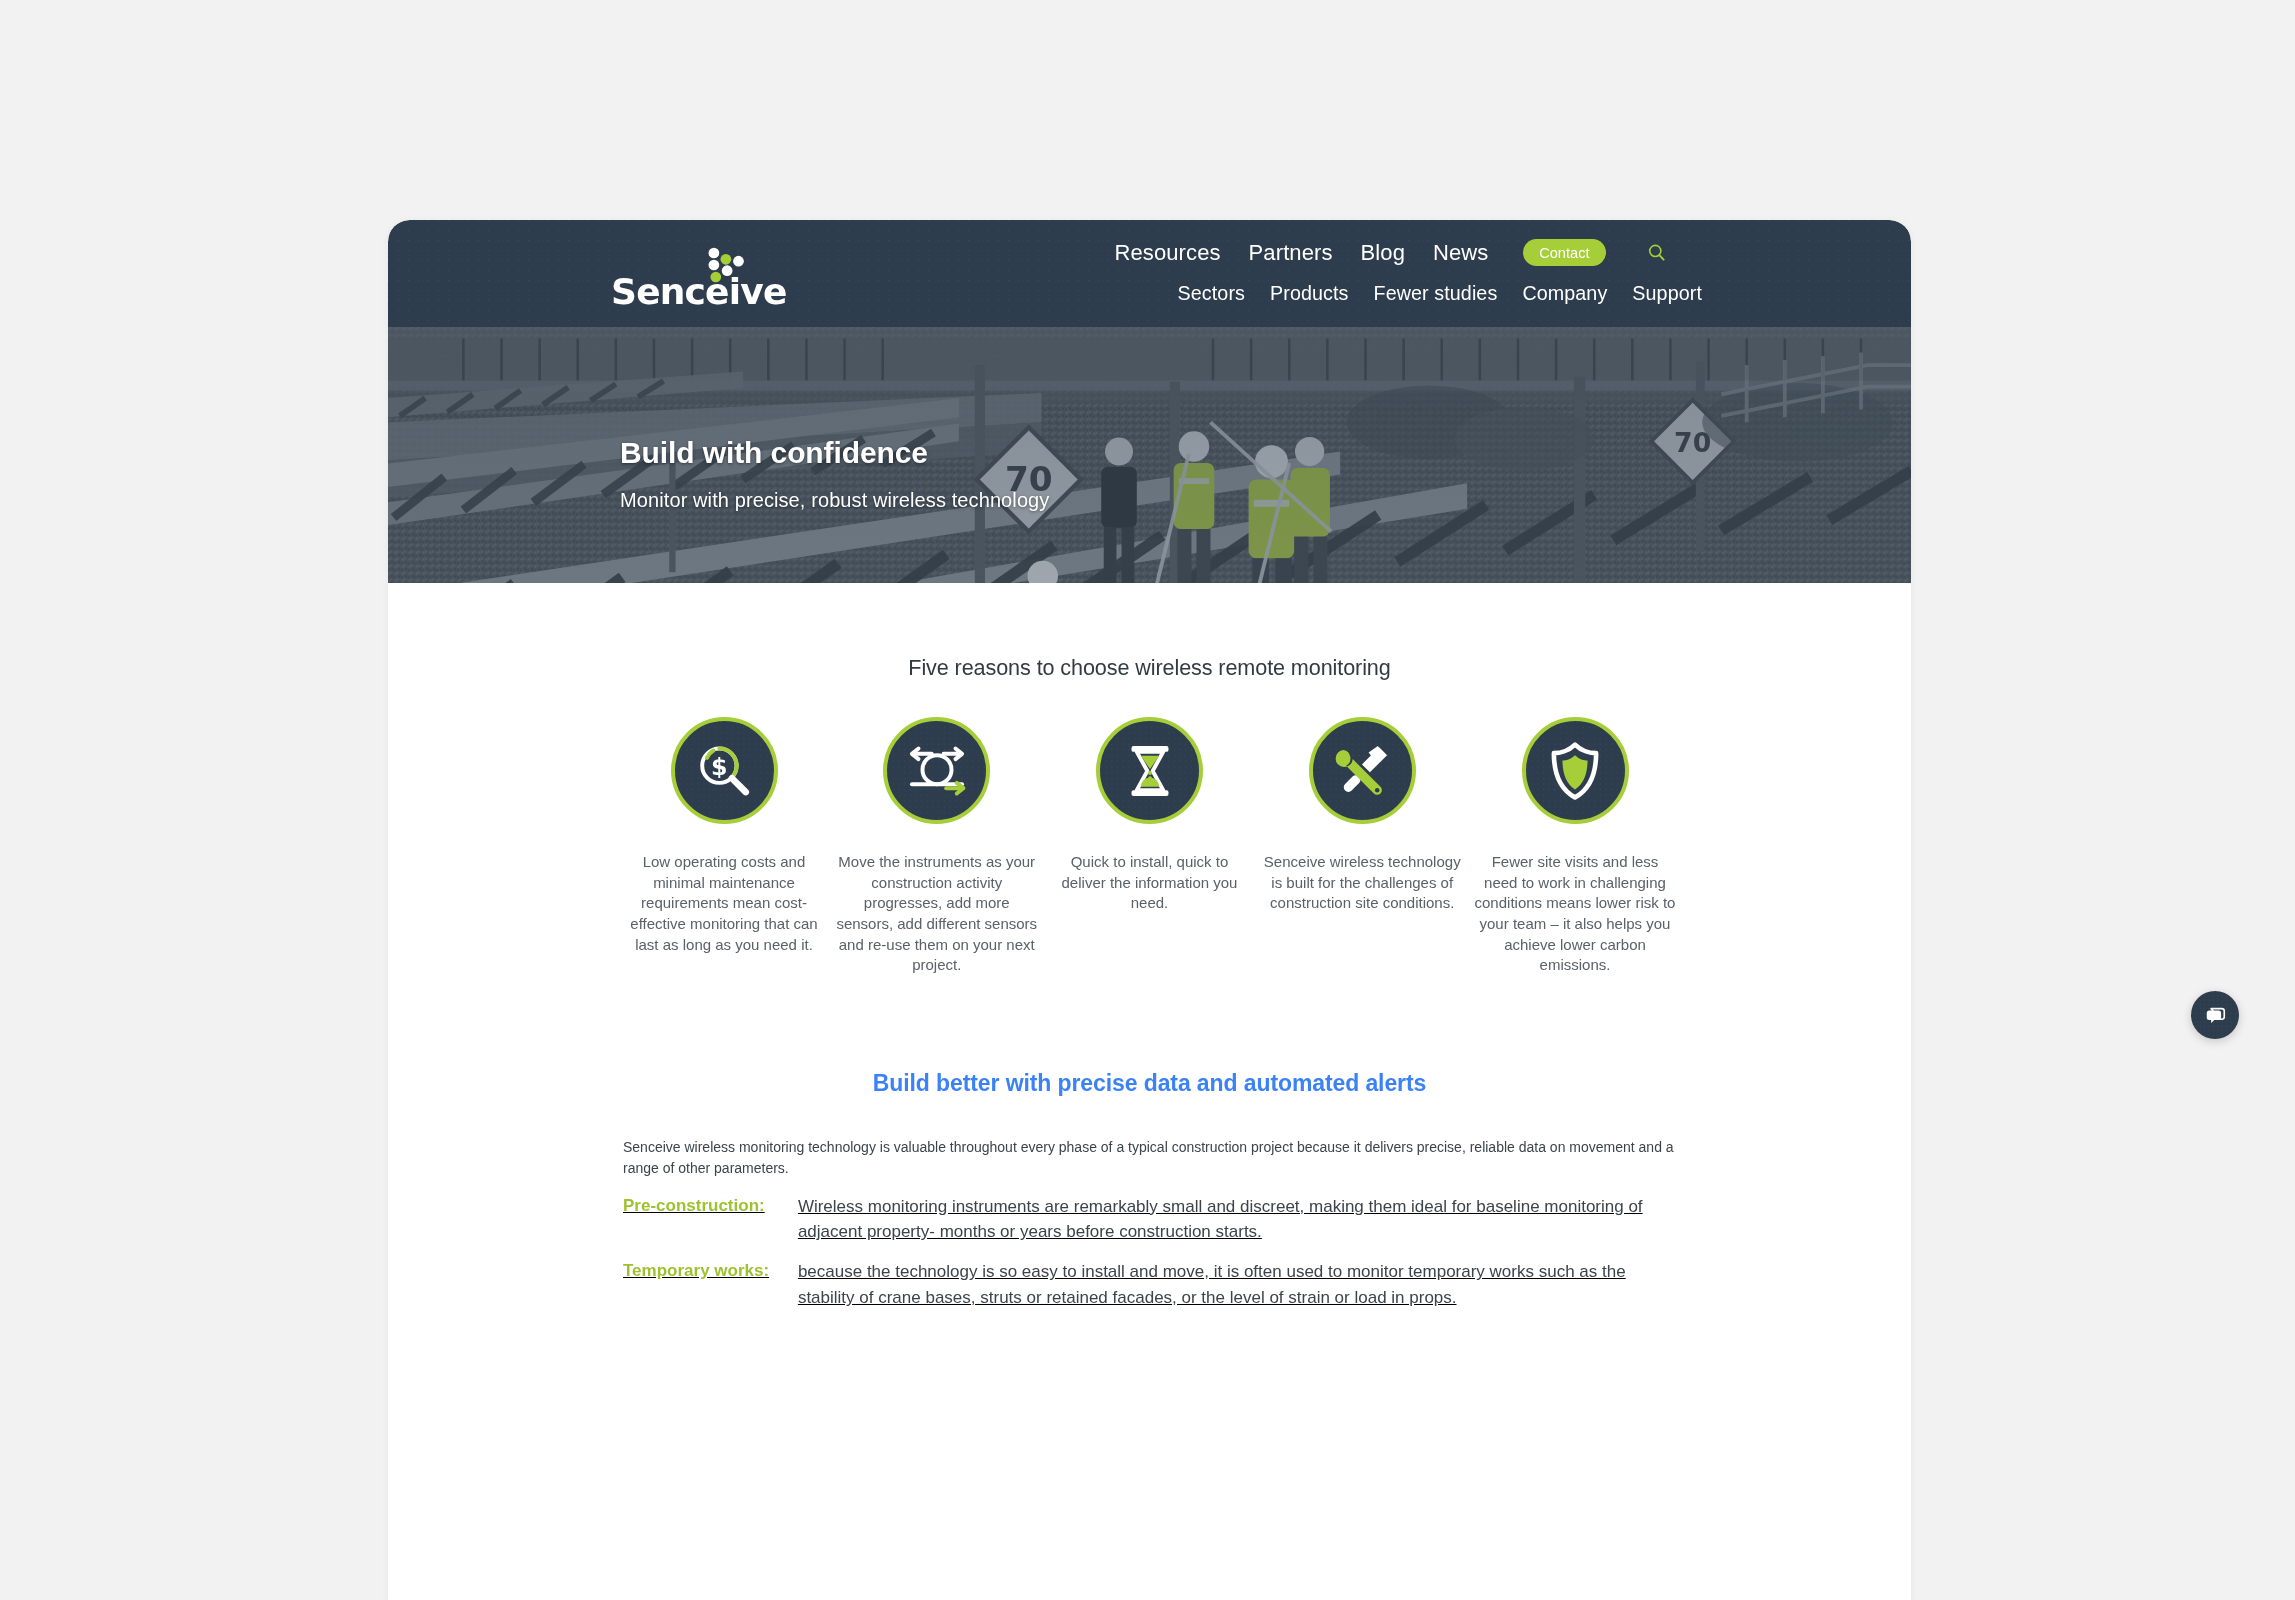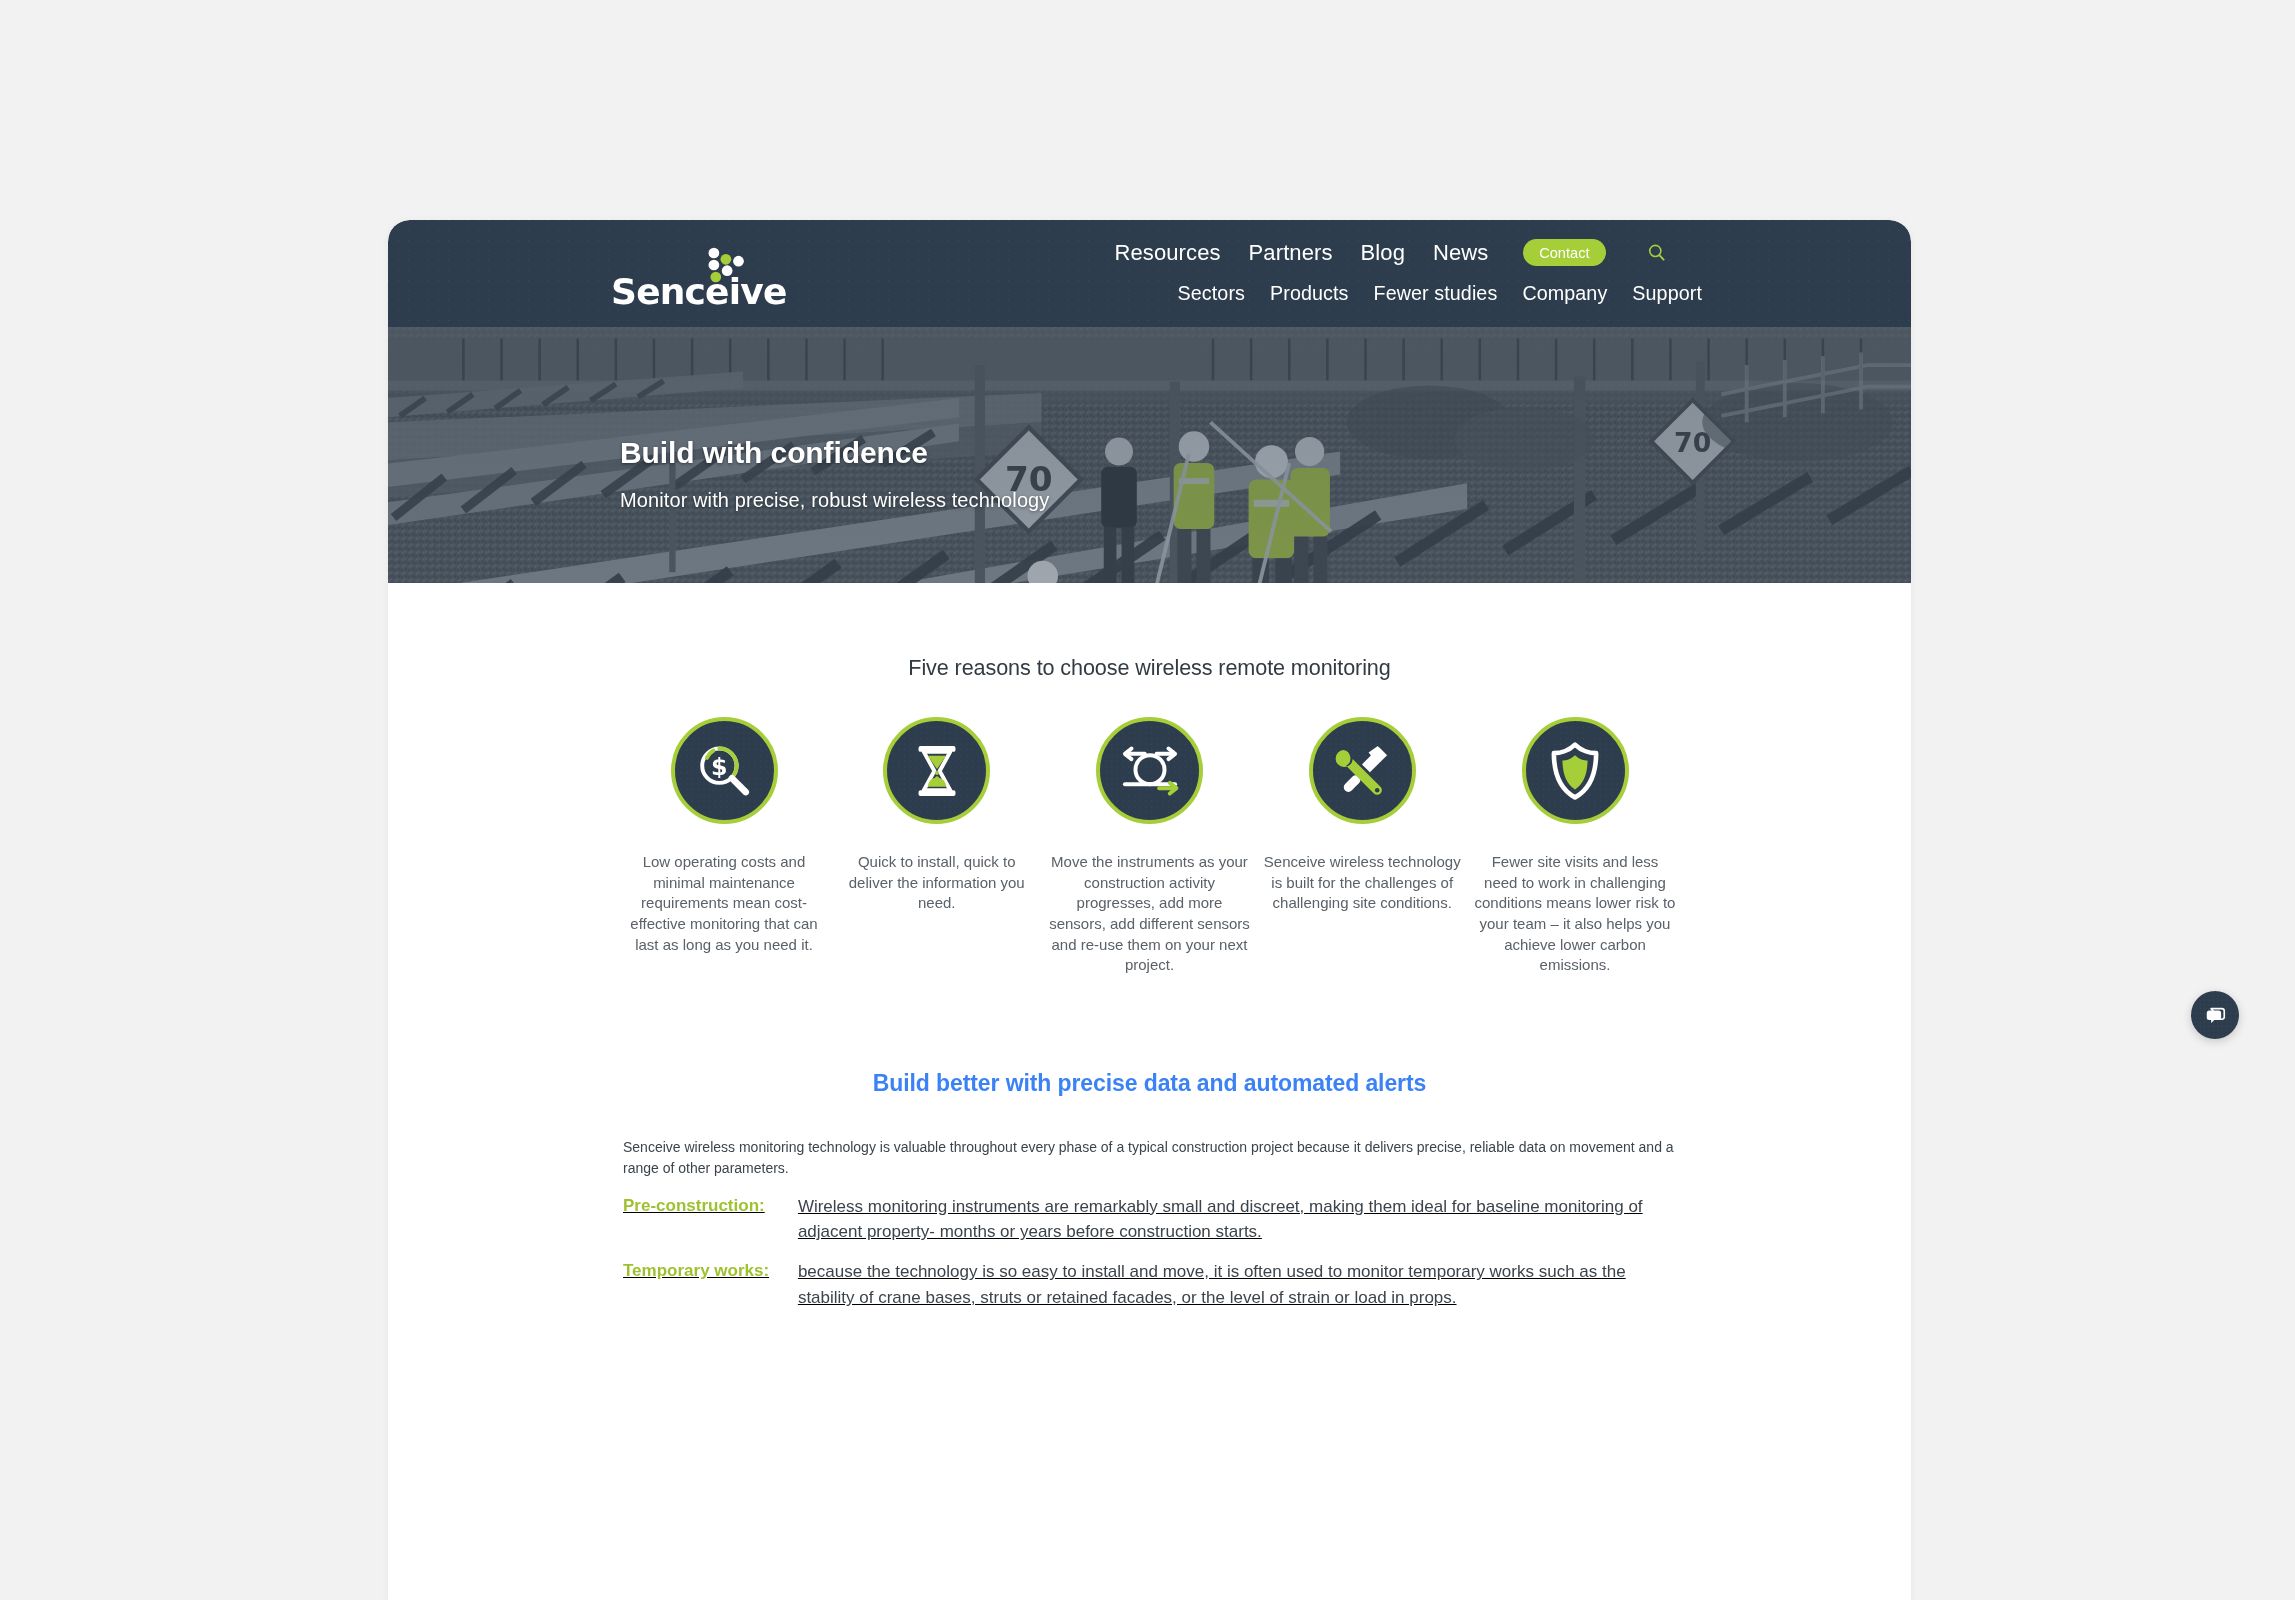--- a/index.html
+++ b/index.html
@@ -517,65 +517,65 @@
                 <line x1="62" y1="61" x2="83" y2="82" stroke="#ffffff" stroke-width="10" stroke-linecap="round"></line>
                 <text x="43" y="56" font-family="DejaVu Sans, sans-serif" font-size="36" font-weight="bold" fill="#ffffff" text-anchor="middle">$</text>
               </svg>
             </div>
             <p class="reason-text">Low operating costs and minimal maintenance requirements mean cost-effective monitoring that can last as long as you need it.</p>
           </div>
 
           <div class="reason-card">
             <div class="reason-icon-wrap">
               <svg viewBox="0 0 100 100" width="66" height="66" aria-hidden="true">
-                <rect x="22" y="12" width="56" height="9" rx="3" fill="#ffffff"></rect>
-                <rect x="22" y="79" width="56" height="9" rx="3" fill="#ffffff"></rect>
-                <path d="M30 21 L70 21 L54 50 L70 79 L30 79 L46 50 Z" fill="none" stroke="#ffffff" stroke-width="6" stroke-linejoin="round"></path>
-                <path d="M36 27 L64 27 L50 47 Z" fill="#a6ce39"></path>
-                <path d="M36 74 a14 14 0 0 1 28 0 Z" fill="#a6ce39"></path>
-                <circle cx="50" cy="53" r="3" fill="#a6ce39"></circle>
-                <circle cx="50" cy="61" r="3" fill="#a6ce39"></circle>
-              </svg>
-            </div>
-            <p class="reason-text">Quick to install, quick to deliver the information you need.</p>
-          </div>
-
-          <div class="reason-card">
-            <div class="reason-icon-wrap">
-              <svg viewBox="0 0 100 100" width="66" height="66" aria-hidden="true">
                 <circle cx="50" cy="48" r="22" fill="none" stroke="#ffffff" stroke-width="6"></circle>
                 <line x1="12" y1="70" x2="88" y2="70" stroke="#ffffff" stroke-width="6" stroke-linecap="round"></line>
                 <g stroke="#ffffff" stroke-width="6" fill="none" stroke-linecap="round" stroke-linejoin="round">
                   <line x1="14" y1="24" x2="42" y2="24"></line>
                   <polyline points="22,16 12,24 22,32"></polyline>
                   <line x1="86" y1="24" x2="60" y2="24"></line>
                   <polyline points="78,16 88,24 78,32"></polyline>
                 </g>
                 <g stroke="#a6ce39" stroke-width="6" fill="none" stroke-linecap="round" stroke-linejoin="round">
                   <line x1="88" y1="76" x2="64" y2="76"></line>
                   <polyline points="80,68 90,76 80,84"></polyline>
                 </g>
               </svg>
             </div>
             <p class="reason-text">Move the instruments as your construction activity progresses, add more sensors, add different sensors and re-use them on your next project.</p>
           </div>
 
           <div class="reason-card">
             <div class="reason-icon-wrap">
               <svg viewBox="0 0 100 100" width="66" height="66" aria-hidden="true">
+                <rect x="22" y="12" width="56" height="9" rx="3" fill="#ffffff"></rect>
+                <rect x="22" y="79" width="56" height="9" rx="3" fill="#ffffff"></rect>
+                <path d="M30 21 L70 21 L54 50 L70 79 L30 79 L46 50 Z" fill="none" stroke="#ffffff" stroke-width="6" stroke-linejoin="round"></path>
+                <path d="M36 27 L64 27 L50 47 Z" fill="#a6ce39"></path>
+                <path d="M36 74 a14 14 0 0 1 28 0 Z" fill="#a6ce39"></path>
+                <circle cx="50" cy="53" r="3" fill="#a6ce39"></circle>
+                <circle cx="50" cy="61" r="3" fill="#a6ce39"></circle>
+              </svg>
+            </div>
+            <p class="reason-text">Quick to install, quick to deliver the information you need.</p>
+          </div>
+
+          <div class="reason-card">
+            <div class="reason-icon-wrap">
+              <svg viewBox="0 0 100 100" width="66" height="66" aria-hidden="true">
 
                 <path d="M76 14 L88 26 L62 52 L50 40 Z" fill="#ffffff"></path>
                 <path d="M60 22 L74 12 L78 18 L66 30 Z" fill="#ffffff"></path>
                 <rect x="20" y="62" width="30" height="14" rx="7" transform="rotate(-45 35 69)" fill="#ffffff"></rect>
 
                 <path d="M22 18 a13 13 0 1 0 14 14 L78 74 a7 7 0 0 1 -10 10 L26 42 a13 13 0 0 0 -4 -24 Z" fill="#a6ce39"></path>
                 <circle cx="73" cy="79" r="3.4" fill="#2e3d4d"></circle>
               </svg>
             </div>
-            <p class="reason-text">Senceive wireless technology is built for the challenges of challenging site conditions.</p>
+            <p class="reason-text">Senceive wireless technology is built for the challenges of construction site conditions.</p>
           </div>
 
           <div class="reason-card">
             <div class="reason-icon-wrap">
               <svg viewBox="0 0 100 100" width="66" height="66" aria-hidden="true">
                 <path d="M50 10 C40 20 26 23 18 23 C18 55 28 78 50 90 C72 78 82 55 82 23 C74 23 60 20 50 10 Z" fill="none" stroke="#ffffff" stroke-width="7" stroke-linejoin="round"></path>
                 <path d="M50 26 C44 32 36 34 31 34 C31 54 37 70 50 78 C63 70 69 54 69 34 C64 34 56 32 50 26 Z" fill="#a6ce39"></path>
               </svg>
             </div>
             <p class="reason-text">Fewer site visits and less need to work in challenging conditions means lower risk to your team – it also helps you achieve lower carbon emissions.</p>

